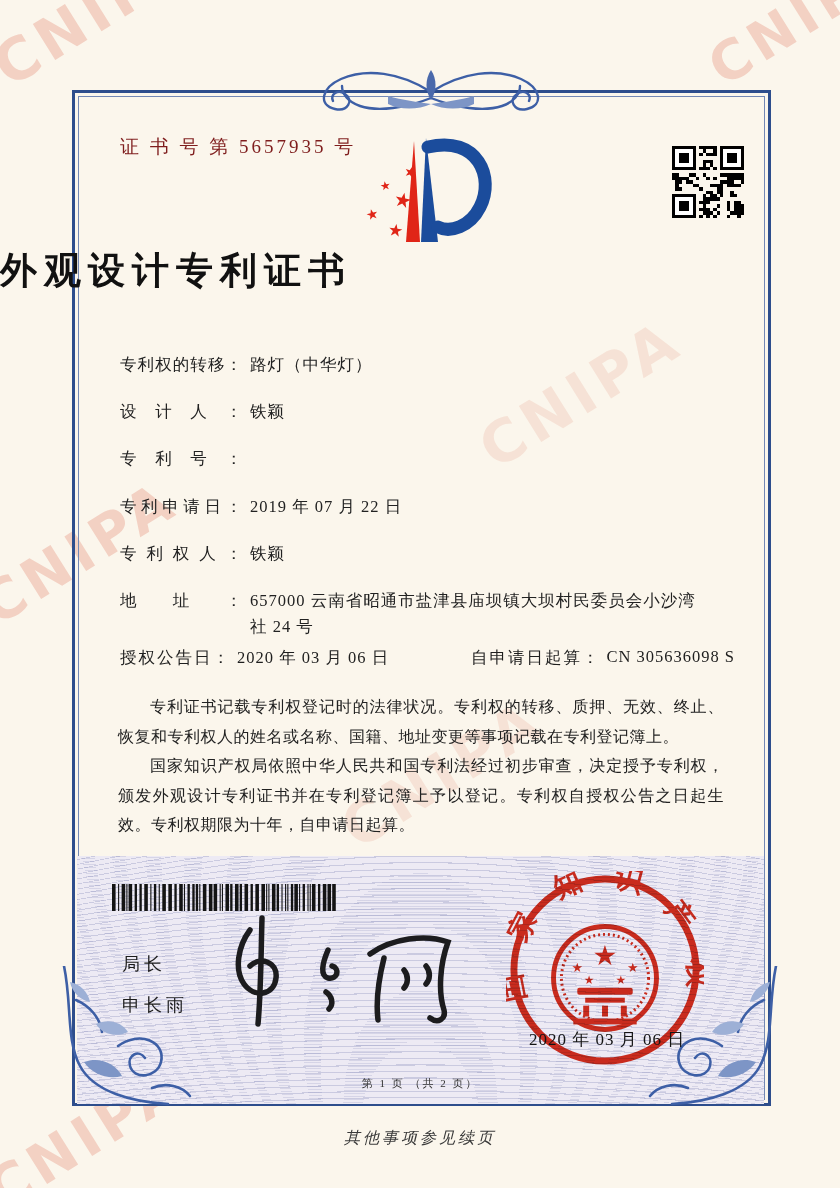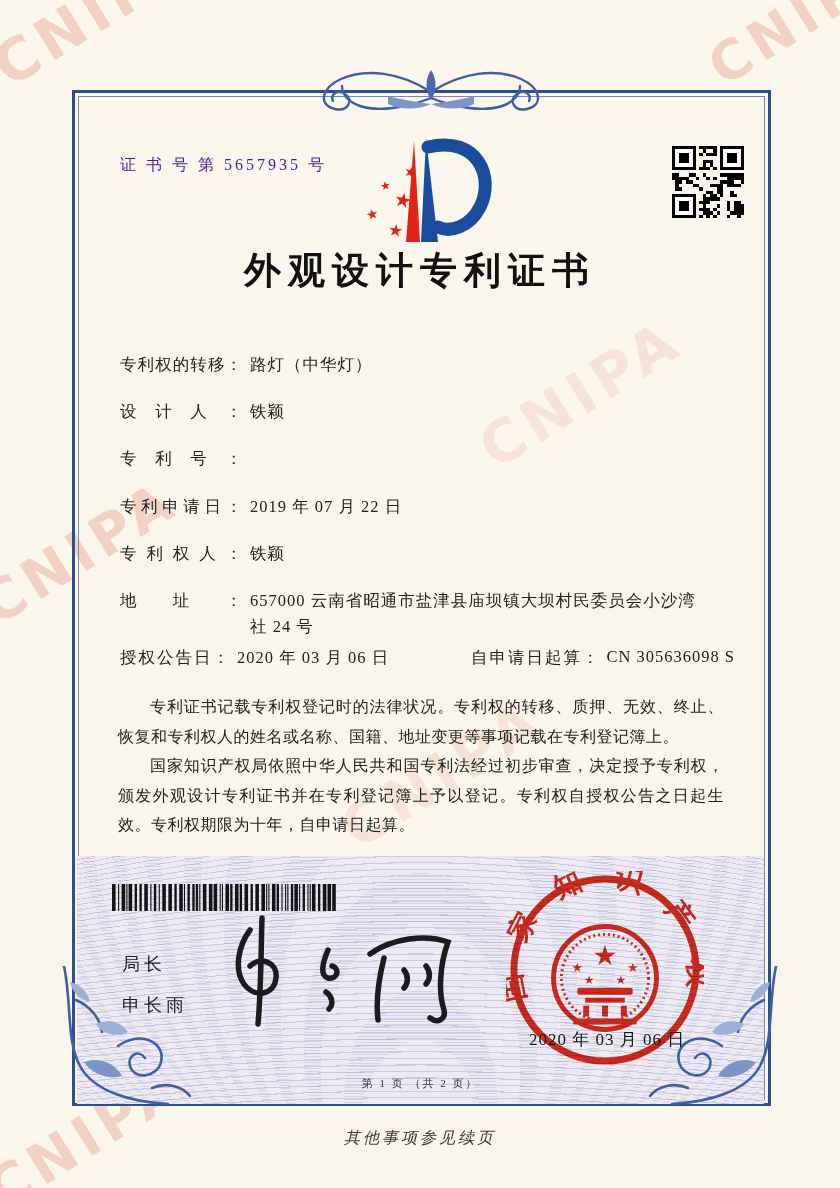--- a/index.html
+++ b/index.html
@@ -47,38 +47,38 @@
     position: absolute;
     left: 77px; top: 856px; width: 687px; height: 248px;
     background:
       repeating-radial-gradient(120% 30% at 50% -45%, rgba(122,128,178,0.30) 0 1px, rgba(0,0,0,0) 1px 6px),
       repeating-radial-gradient(135% 32% at 50% 145%, rgba(122,128,178,0.20) 0 1px, rgba(0,0,0,0) 1px 7px),
       #edeaf4;
     z-index: 1;
   }
 
   .cert-no {
-    position: absolute; left: 120px; top: 155px;
-    font-size: 16px; letter-spacing: 3px; color: #4c1d95;
+    position: absolute; left: 120px; top: 134px;
+    font-size: 19px; letter-spacing: 3px; color: #7f1d1d;
     z-index: 2;
   }
 
   .logo { position: absolute; left: 348px; top: 134px; width: 145px; height: 114px; z-index: 2; }
   .logo .st { position: absolute; color: #e02517; line-height: 1; }
   .logo .s1 { left: 56px; top: 32px; font-size: 14px; transform: rotate(18deg); }
   .logo .s2 { left: 32px; top: 46px; font-size: 12px; transform: rotate(-10deg); }
   .logo .s3 { left: 46px; top: 56px; font-size: 20px; transform: rotate(12deg); }
   .logo .s4 { left: 18px; top: 74px; font-size: 14px; transform: rotate(-14deg); }
   .logo .s5 { left: 40px; top: 88px; font-size: 17px; transform: rotate(8deg); }
 
   .qr { position: absolute; left: 672px; top: 146px; width: 72px; height: 72px; z-index: 2; }
 
   .title {
     position: absolute; left: 0; right: 0; top: 246px;
-    text-align: center;
+    text-align: left;
     font-size: 37px; font-weight: bold; letter-spacing: 7px;
     color: #111; z-index: 2;
   }
 
   .fields { position: absolute; left: 120px; top: 352px; width: 610px; z-index: 2; }
   .frow { display: flex; margin-bottom: 21px; font-size: 16.5px; line-height: 26px; }
   .flabel {
     flex: 0 0 122px; width: 122px;
     text-align: justify; text-align-last: justify;
     letter-spacing: 0; color: #222;

